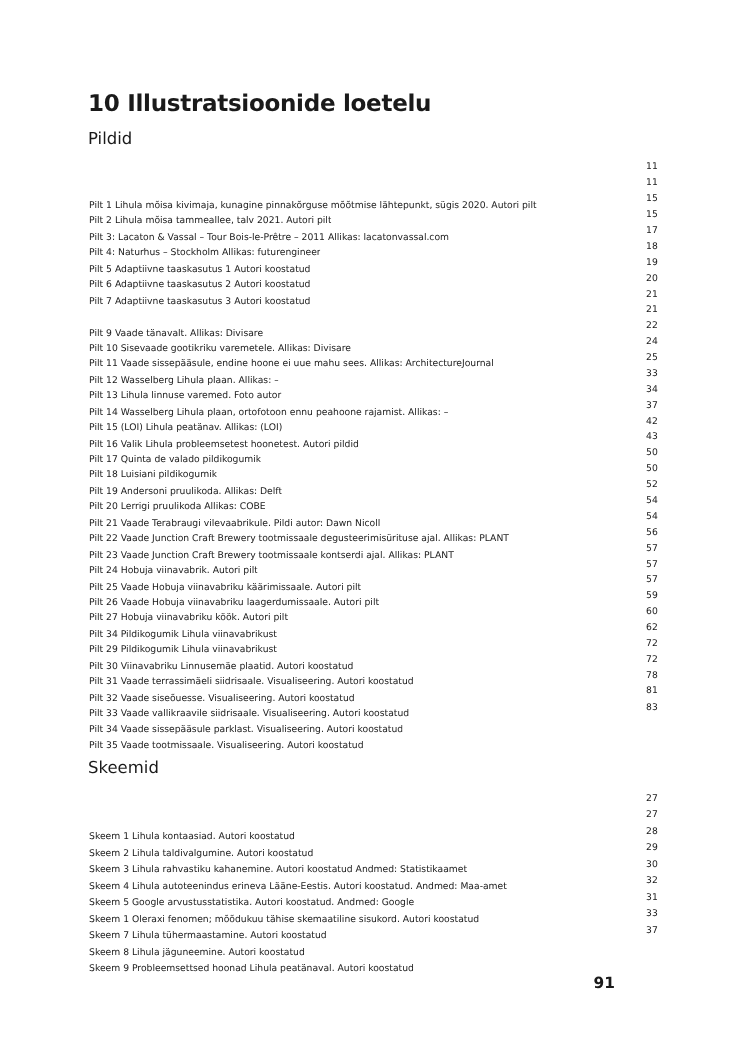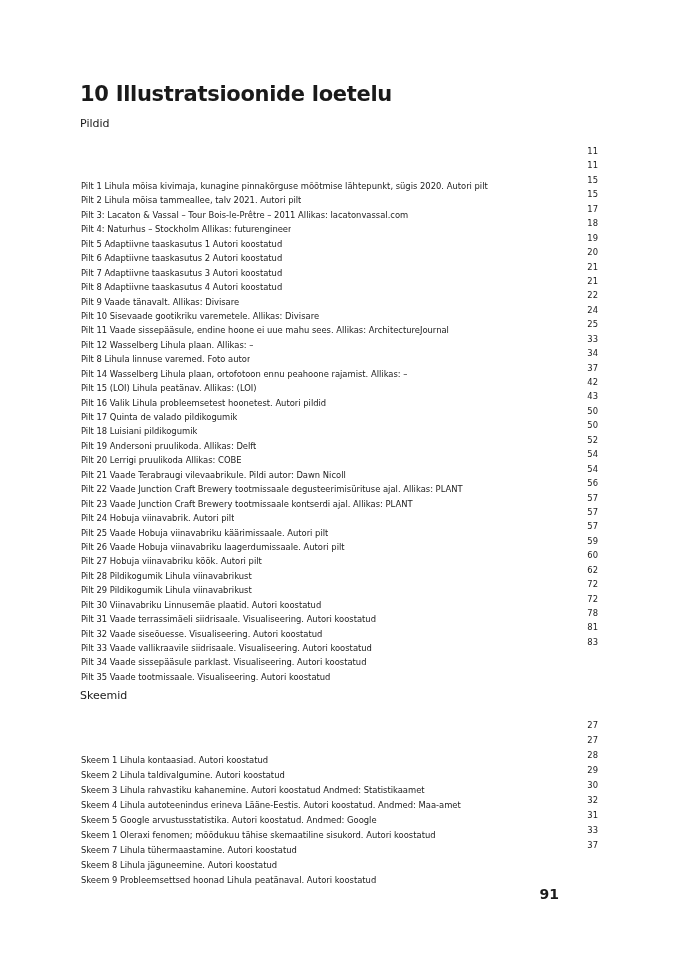--- a/index.html
+++ b/index.html
@@ -1,21 +1,21 @@
 <!DOCTYPE html>
 <html><head>
 <meta charset="utf-8">
 <style>
   html, body { margin: 0; padding: 0; background: #ffffff; }
   body { width: 680px; height: 960px; position: relative; overflow: hidden;
          font-family: "DejaVu Sans", sans-serif; color: #1a1a1a; }
   .page { position: absolute; left: 0; top: 0; width: 656px; height: 960px; }
   .chapter-title { position: absolute; left: 80px; top: 82px; font-size: 21px; font-weight: bold;
                    letter-spacing: -0.3px; margin: 0; white-space: nowrap; }
-  .section-title { position: absolute; left: 80px; font-size: 11px; font-weight: normal; margin: 0; white-space: nowrap; }
+  .section-title { position: absolute; left: 80px; font-size: 15px; font-weight: normal; margin: 0; white-space: nowrap; }
   .sec-pildid { top: 117px; }
   .sec-skeemid { top: 689px; }
   .list { position: absolute; left: 81px; width: 517px; margin: 0; padding: 0; list-style: none; }
   .list-pildid { top: 144px; }
   .list-skeemid { top: 718px; }
   .list li { position: relative; height: 14.45px; font-size: 8.4px; line-height: 14.45px; white-space: nowrap; }
   .list-skeemid li { height: 15px; line-height: 15px; }
   .entry-text { position: absolute; left: 0; top: 0; max-width: 495px; overflow: hidden; margin-top: 35px; }
   .entry-page { position: absolute; right: 0; top: 0; text-align: left; }
   .page-number { position: absolute; right: 97px; top: 886px; font-size: 14px; font-weight: bold; }
@@ -50,41 +50,40 @@
       </li>
       <li>
         <span class="entry-text">Pilt 6 Adaptiivne taaskasutus 2 Autori koostatud</span>
         <span class="entry-page">18</span>
       </li>
       <li>
         <span class="entry-text">Pilt 7 Adaptiivne taaskasutus 3 Autori koostatud</span>
         <span class="entry-page">19</span>
       </li>
       <li>
-        <span class="entry-text">Pilt 8 Adaptiivne taaskasutus 4 Autori koostatud</span>
         <span class="entry-page">20</span>
       </li>
       <li>
         <span class="entry-text">Pilt 9 Vaade tänavalt. Allikas: Divisare</span>
         <span class="entry-page">21</span>
       </li>
       <li>
         <span class="entry-text">Pilt 10 Sisevaade gootikriku varemetele. Allikas: Divisare</span>
         <span class="entry-page">21</span>
       </li>
       <li>
         <span class="entry-text">Pilt 11 Vaade sissepääsule, endine hoone ei uue mahu sees. Allikas: ArchitectureJournal</span>
         <span class="entry-page">22</span>
       </li>
       <li>
         <span class="entry-text">Pilt 12 Wasselberg Lihula plaan. Allikas: –</span>
         <span class="entry-page">24</span>
       </li>
       <li>
-        <span class="entry-text">Pilt 8 Lihula linnuse varemed. Foto autor</span>
+        <span class="entry-text">Pilt 13 Lihula linnuse varemed. Foto autor</span>
         <span class="entry-page">25</span>
       </li>
       <li>
         <span class="entry-text">Pilt 14 Wasselberg Lihula plaan, ortofotoon ennu peahoone rajamist. Allikas: –</span>
         <span class="entry-page">33</span>
       </li>
       <li>
         <span class="entry-text">Pilt 15 (LOI) Lihula peatänav. Allikas: (LOI)</span>
         <span class="entry-page">34</span>
       </li>
@@ -130,21 +129,21 @@
       </li>
       <li>
         <span class="entry-text">Pilt 26 Vaade Hobuja viinavabriku laagerdumissaale. Autori pilt</span>
         <span class="entry-page">57</span>
       </li>
       <li>
         <span class="entry-text">Pilt 27 Hobuja viinavabriku köök. Autori pilt</span>
         <span class="entry-page">57</span>
       </li>
       <li>
-        <span class="entry-text">Pilt 28 Pildikogumik Lihula viinavabrikust</span>
+        <span class="entry-text">Pilt 34 Pildikogumik Lihula viinavabrikust</span>
         <span class="entry-page">59</span>
       </li>
       <li>
         <span class="entry-text">Pilt 29 Pildikogumik Lihula viinavabrikust</span>
         <span class="entry-page">60</span>
       </li>
       <li>
         <span class="entry-text">Pilt 30 Viinavabriku Linnusemäe plaatid. Autori koostatud</span>
         <span class="entry-page">62</span>
       </li>

